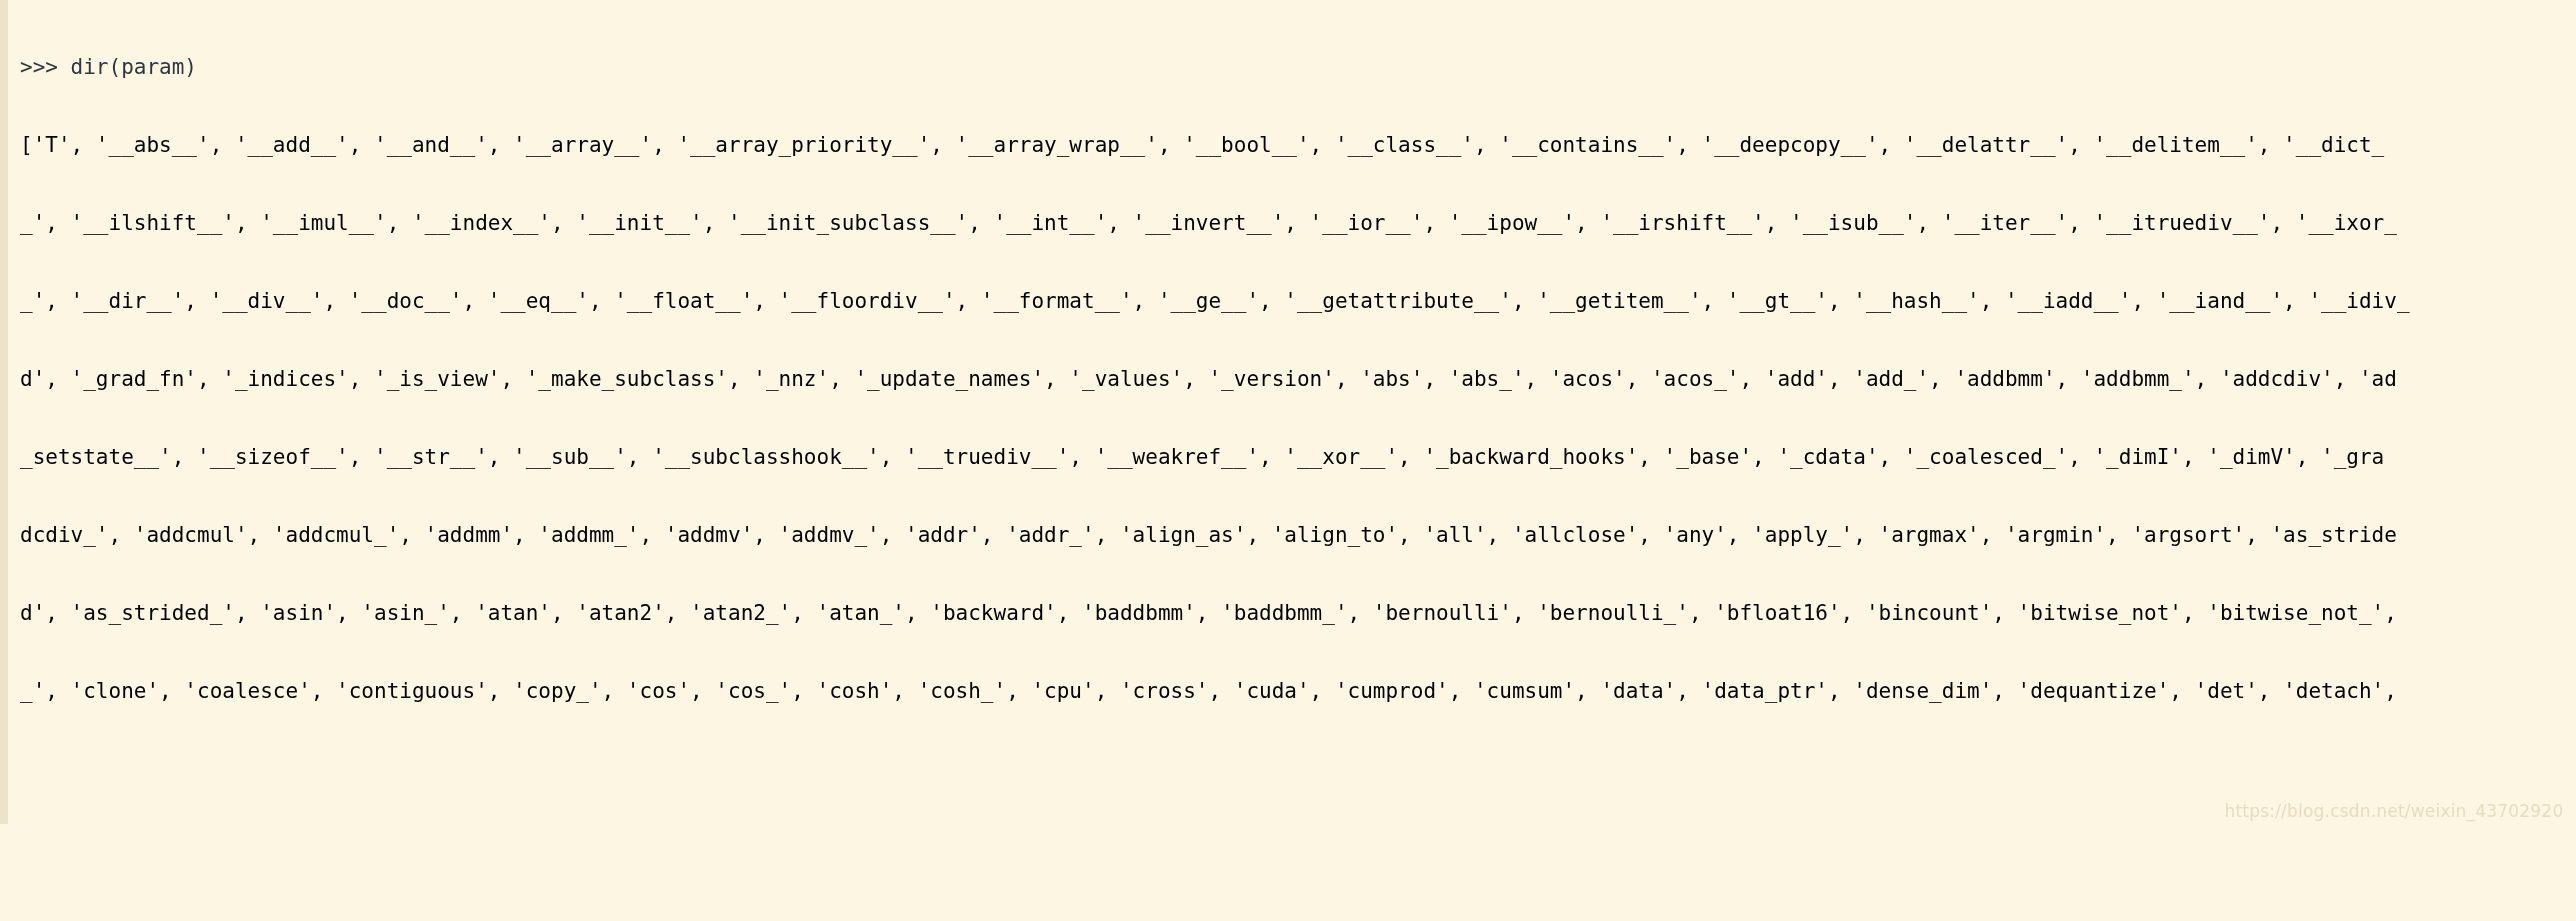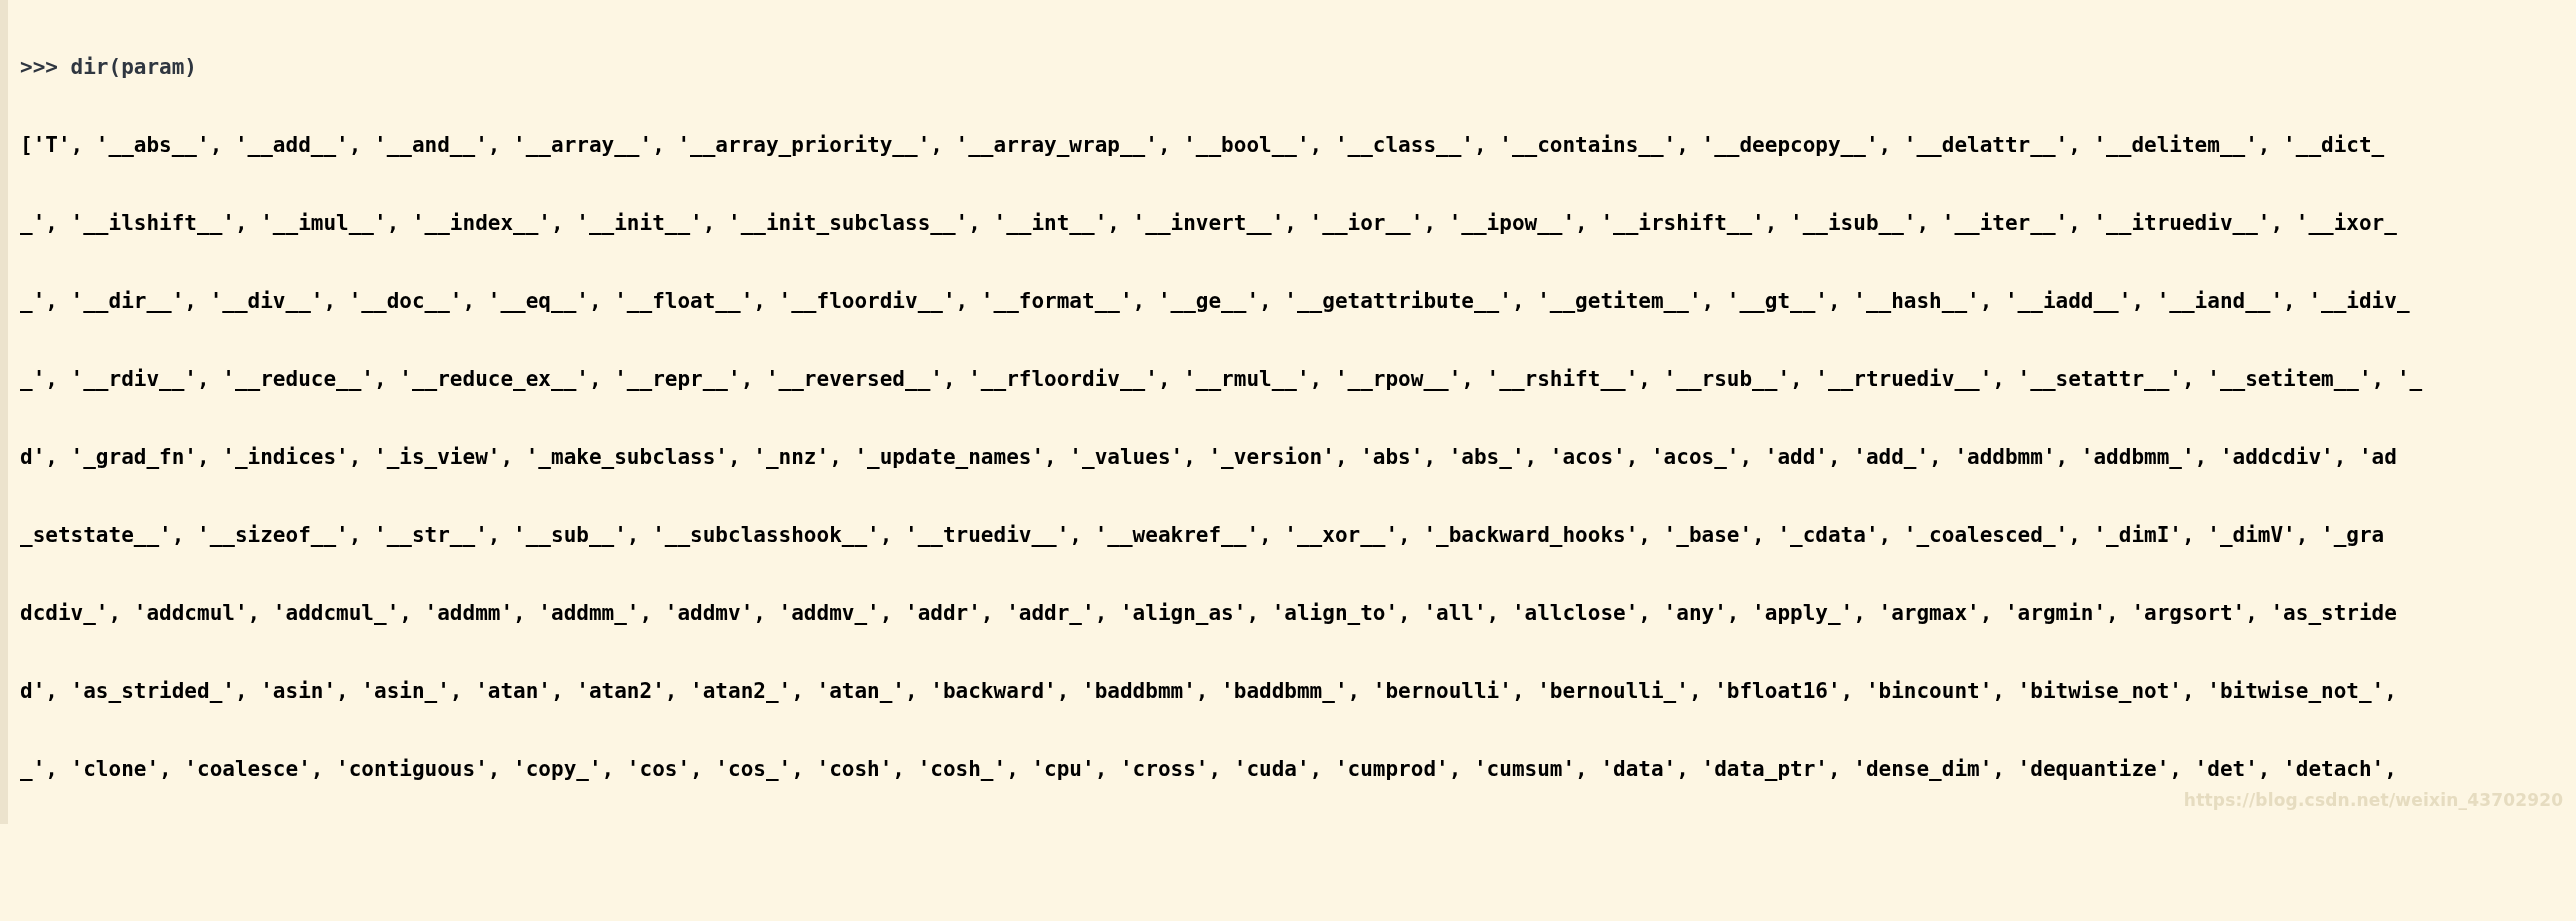--- a/index.html
+++ b/index.html
@@ -14,21 +14,20 @@
     overflow: hidden;
     font-family: "DejaVu Sans Mono", "Liberation Mono", monospace;
   }
   #terminal {
     position: relative;
     width: 2576px;
     height: 824px;
     background: #fdf6e3;
     box-sizing: border-box;
     overflow: hidden;
-    font-weight: bold;
   }
   
   #gutter {
     position: absolute;
     left: 0;
     top: 0;
     width: 8px;
     height: 100%;
     background: #ece3cd;
   }
@@ -64,40 +63,39 @@
     top: 908px;
     width: 11.7px;
     height: 11.7px;
     border: 1.8px solid #4b4b4b;
     background: transparent;
     box-sizing: border-box;
   }
   #watermark {
     position: absolute;
     right: 12.6px;
-    bottom: 14px;
+    bottom: 3px;
     font-family: "DejaVu Sans", "Liberation Sans", sans-serif;
     font-size: 17px;
     color: #e6dcc0;
     letter-spacing: 0.2px;
     user-select: none;
   }
 </style>
 </head>
 <body>
 
 <div id="terminal">
   <div id="gutter"></div>
 
   <div id="console-body">
     <div class="line prompt-line">&gt;&gt;&gt; dir(param)</div>
     <div class="line out">['T', '__abs__', '__add__', '__and__', '__array__', '__array_priority__', '__array_wrap__', '__bool__', '__class__', '__contains__', '__deepcopy__', '__delattr__', '__delitem__', '__dict_</div>
     <div class="line out">_', '__ilshift__', '__imul__', '__index__', '__init__', '__init_subclass__', '__int__', '__invert__', '__ior__', '__ipow__', '__irshift__', '__isub__', '__iter__', '__itruediv__', '__ixor_</div>
     <div class="line out">_', '__dir__', '__div__', '__doc__', '__eq__', '__float__', '__floordiv__', '__format__', '__ge__', '__getattribute__', '__getitem__', '__gt__', '__hash__', '__iadd__', '__iand__', '__idiv_</div>
-    <div class="line out">_', '__rdiv__', '__reduce__', '__reduce_ex__', '__repr__', '__reversed__', '__rfloordiv__', '__rmul__', '__rpow__', '__rshift__', '__rsub__', '__rtruediv__', '__setattr__', '__setitem__', '_</div>
     <div class="line out">d', '_grad_fn', '_indices', '_is_view', '_make_subclass', '_nnz', '_update_names', '_values', '_version', 'abs', 'abs_', 'acos', 'acos_', 'add', 'add_', 'addbmm', 'addbmm_', 'addcdiv', 'ad</div>
     <div class="line out">_setstate__', '__sizeof__', '__str__', '__sub__', '__subclasshook__', '__truediv__', '__weakref__', '__xor__', '_backward_hooks', '_base', '_cdata', '_coalesced_', '_dimI', '_dimV', '_gra</div>
     <div class="line out">dcdiv_', 'addcmul', 'addcmul_', 'addmm', 'addmm_', 'addmv', 'addmv_', 'addr', 'addr_', 'align_as', 'align_to', 'all', 'allclose', 'any', 'apply_', 'argmax', 'argmin', 'argsort', 'as_stride</div>
     <div class="line out">d', 'as_strided_', 'asin', 'asin_', 'atan', 'atan2', 'atan2_', 'atan_', 'backward', 'baddbmm', 'baddbmm_', 'bernoulli', 'bernoulli_', 'bfloat16', 'bincount', 'bitwise_not', 'bitwise_not_',</div>
     <div class="line out">_', 'clone', 'coalesce', 'contiguous', 'copy_', 'cos', 'cos_', 'cosh', 'cosh_', 'cpu', 'cross', 'cuda', 'cumprod', 'cumsum', 'data', 'data_ptr', 'dense_dim', 'dequantize', 'det', 'detach',</div>
     
     
     
     
     

